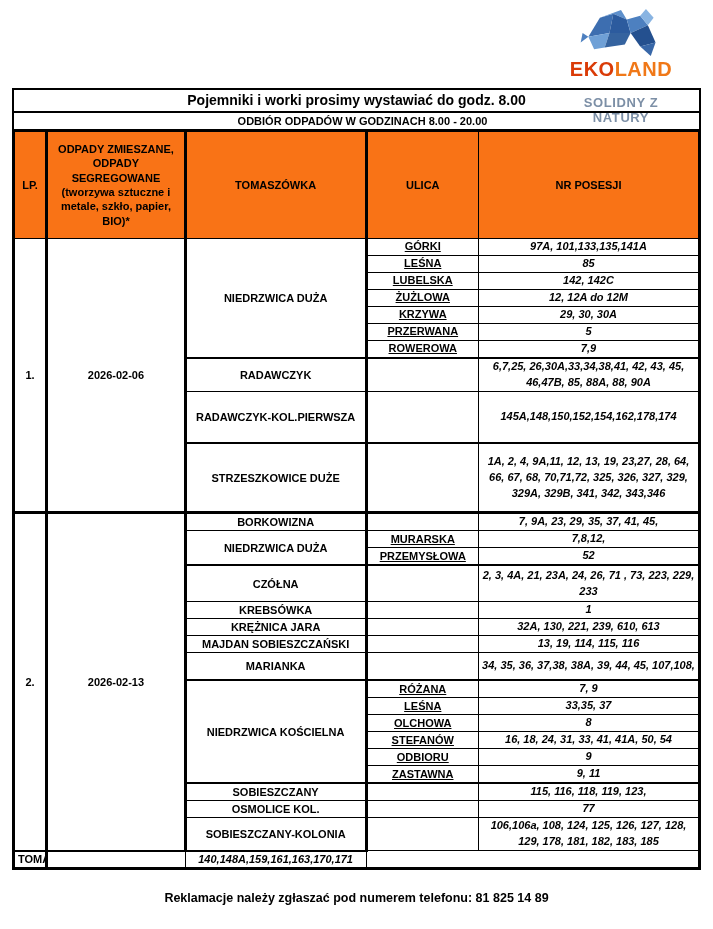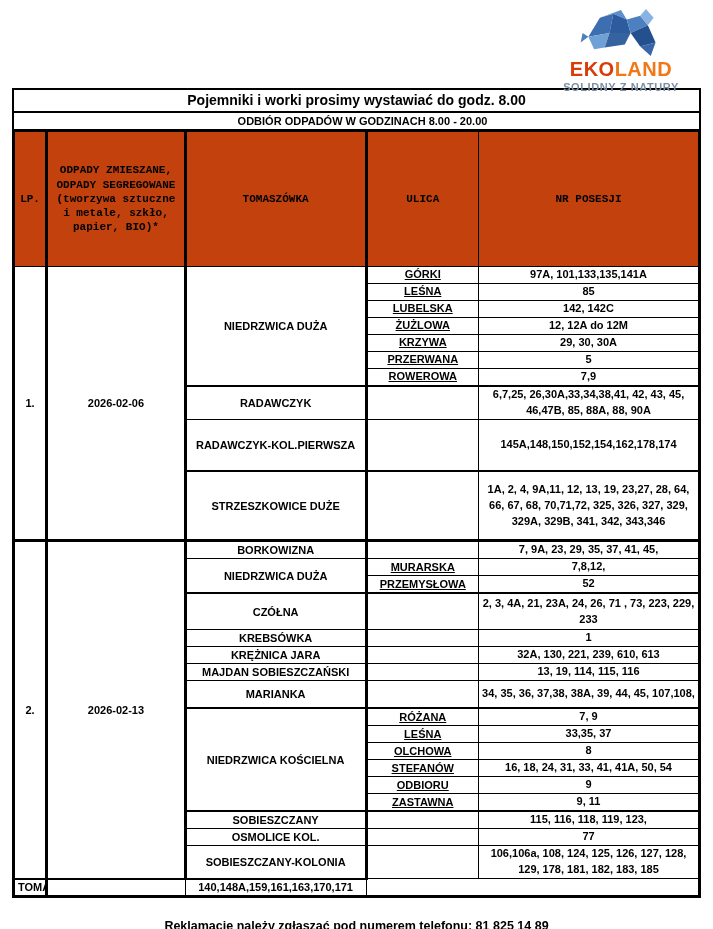--- a/index.html
+++ b/index.html
@@ -17,21 +17,21 @@
   .titles { width:535px; text-align:center; padding-top:4px; }
   .title1 { font-size:15px; font-weight:bold; letter-spacing:.2px; }
   .title2 { font-size:14px; font-weight:bold; line-height:1.3; margin-top:2px; }
   .daterange { font-size:13px; font-weight:bold; color:#FF0000; margin-top:3px; }
 
   .logo { position:absolute; top:2px; right:14px; width:132px; text-align:center; }
   .logo svg { display:block; margin:0 auto; }
   .brand { font-size:20px; font-weight:bold; letter-spacing:.5px; line-height:1; margin-top:1px; }
   .brand .eko { color:#DA3B07; }
   .brand .land { color:#F07818; }
-  .tagline { font-size:11px; font-weight:bold; color:#7C8FA6; letter-spacing:.6px; margin-top:2px; }
+  .tagline { font-size:13px; font-weight:bold; color:#7C8FA6; letter-spacing:.6px; margin-top:16px; }
 
   
   .notice1 {
     border:2px solid #000; border-bottom:none;
     text-align:center; font-size:14px; font-weight:bold;
     padding:2px 0 3px 0;
   }
   .notice2 {
     border:2px solid #000; border-bottom:none;
     text-align:center; font-size:11px; font-weight:bold;
@@ -43,31 +43,30 @@
     border-collapse:collapse; width:100%;
     border:3px solid #000; table-layout:fixed;
   }
   table.main th, table.main td {
     border:1px solid #000;
     font-size:11px; font-weight:bold;
     text-align:center; vertical-align:middle;
     padding:0 3px; overflow:hidden;
   }
   thead th {
-    background:#c2410c;
-    height:136px;
+    background:#f97316;
+    height:108px;
     font-size:12px; line-height:1.3;
     border-bottom:3px solid #000;
-    font-family:Liberation Mono, monospace;
   }
   .vr3 { border-right:3px solid #000 !important; }
   .t2  { border-top:2.5px solid #000 !important; }
   .t3  { border-top:3px solid #000 !important; }
   td.datecell { font-size:12px; }
-  td.nr { font-size:11.5px; line-height:1.45; }
+  td.nr { font-size:11.5px; line-height:1.45;font-style:italic; }
   td.ulica { line-height:1.2;text-decoration:underline; }
   tr.r17 { height:17px; } tr.r33 { height:28px; } tr.r34 { height:34px; }
   tr.r36 { height:36px; } tr.r51 { height:51px; } tr.r70 { height:70px; }
   tr.r32 { height:32px; }
 
   .footer { text-align:center; font-size:12.5px; font-weight:bold; margin-top:21px; }
 </style>
 </head>
 <body>
 

